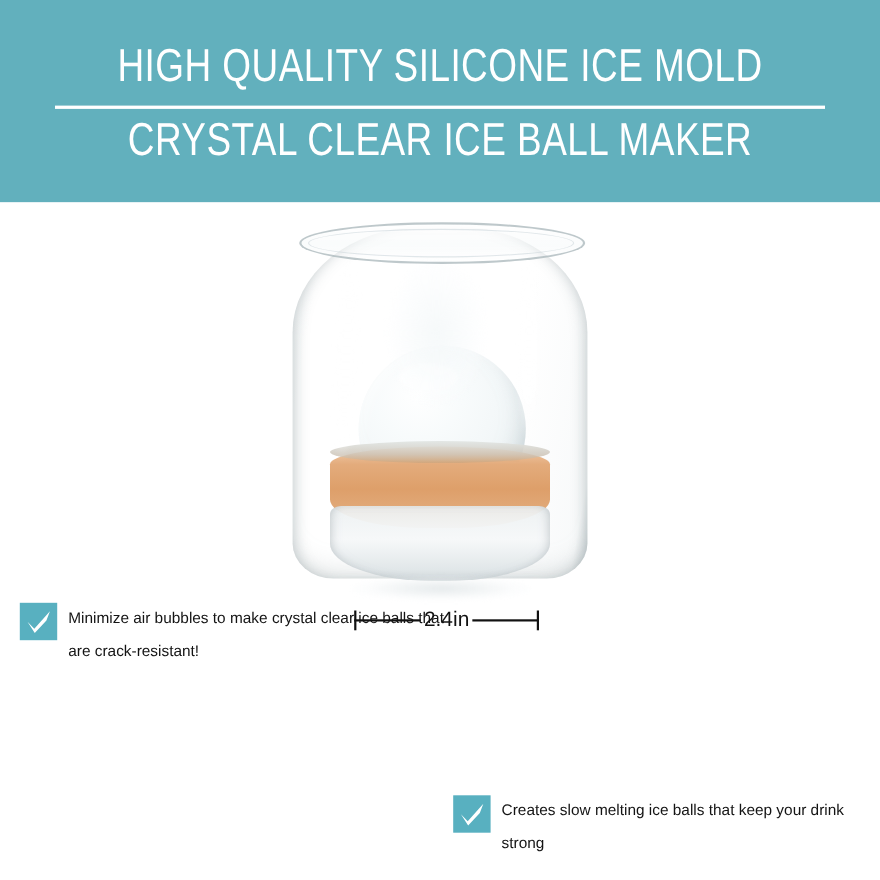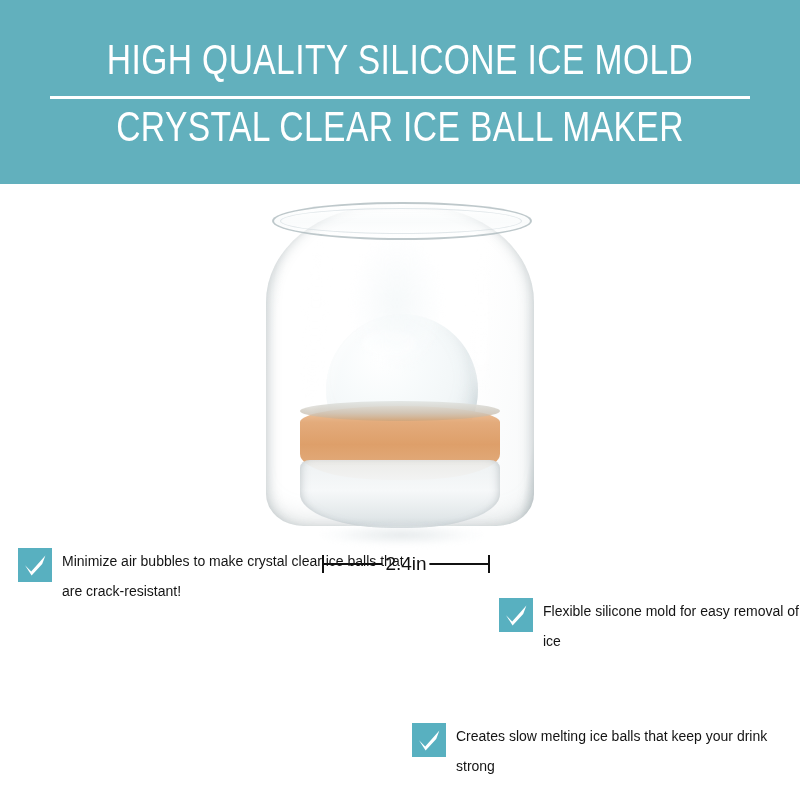--- a/index.html
+++ b/index.html
@@ -398,28 +398,20 @@
 
   <div class="feature feature-1">
     <span class="check-box">
       <svg viewBox="0 0 26 26" aria-hidden="true">
         <path d="M3 13.2 L9.2 19.6 L23.4 3.6 L20.2 12.0 L9.6 23.4 Z" fill="#ffffff"></path>
       </svg>
     </span>
     <span class="feature-text">Minimize air bubbles to make crystal clear ice balls that are crack-resistant!</span>
   </div>
 
-  <div class="feature feature-2">
-    <span class="check-box">
-      <svg viewBox="0 0 26 26" aria-hidden="true">
-        <path d="M3 13.2 L9.2 19.6 L23.4 3.6 L20.2 12.0 L9.6 23.4 Z" fill="#ffffff"></path>
-      </svg>
-    </span>
-    <span class="feature-text">Flexible silicone mold for easy removal of ice</span>
-  </div>
 
 
   <div class="feature feature-4">
     <span class="check-box">
       <svg viewBox="0 0 26 26" aria-hidden="true">
         <path d="M3 13.2 L9.2 19.6 L23.4 3.6 L20.2 12.0 L9.6 23.4 Z" fill="#ffffff"></path>
       </svg>
     </span>
     <span class="feature-text">Creates slow melting ice balls that keep your drink strong</span>
   </div>

